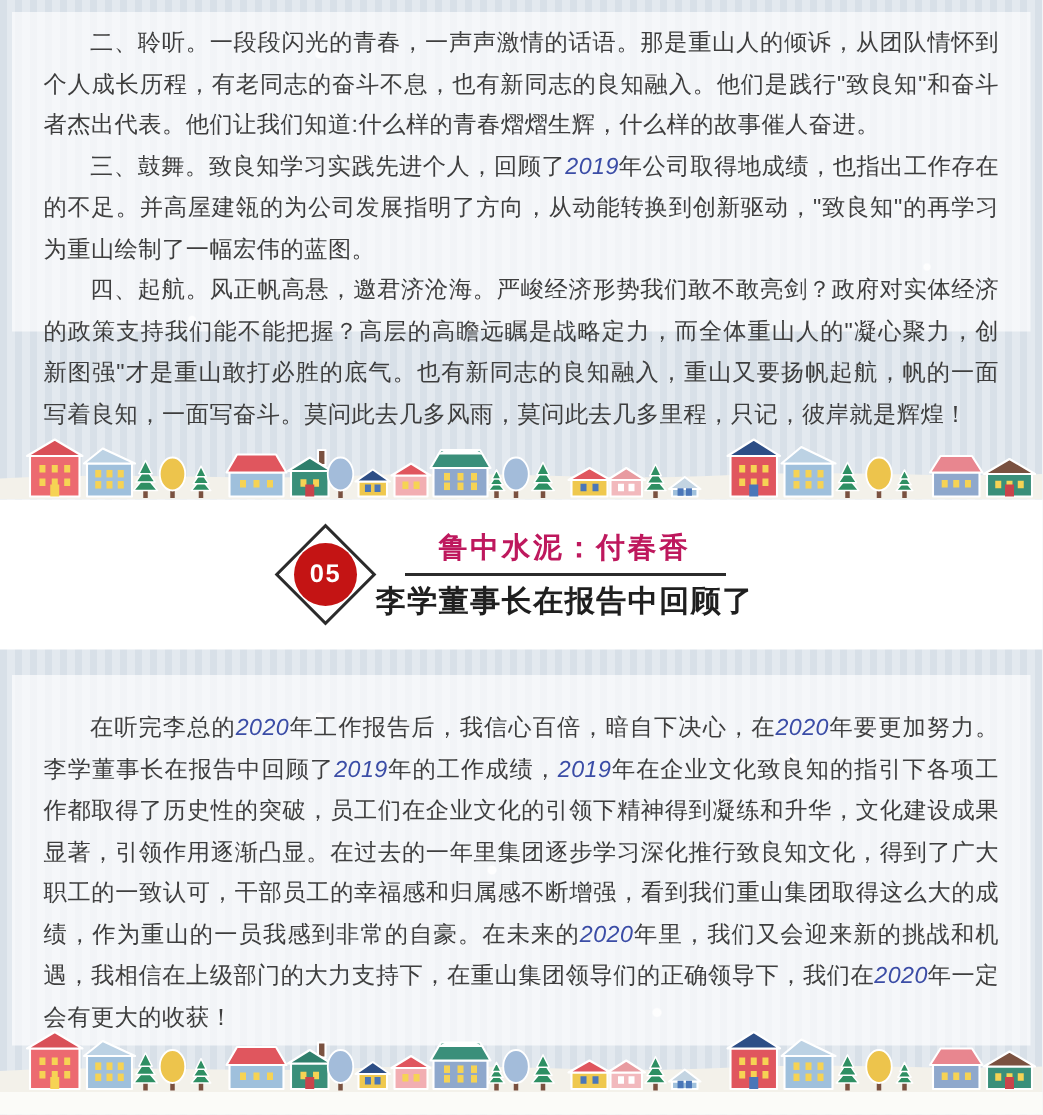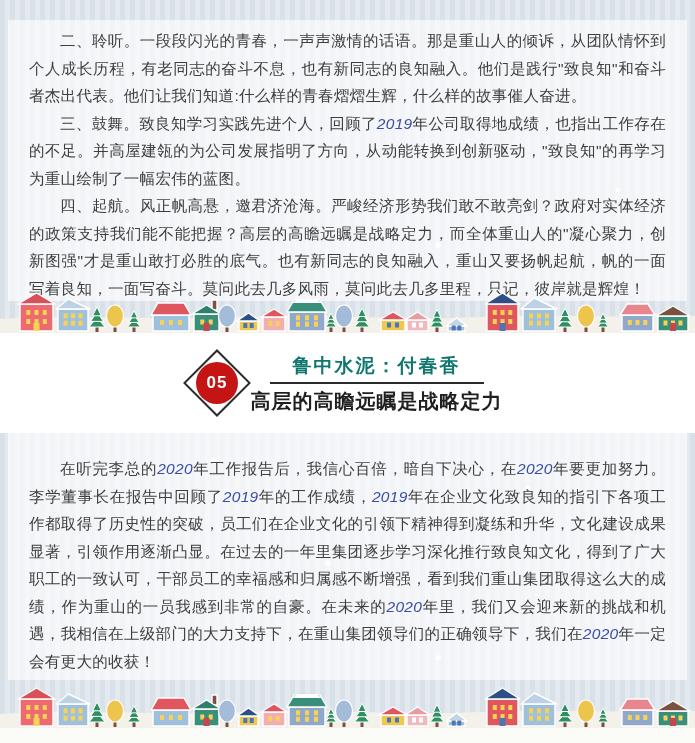--- a/index.html
+++ b/index.html
@@ -14,22 +14,22 @@
     position:absolute;left:8px;width:679px;box-sizing:border-box;
     background-image:
       radial-gradient(circle at 205px 28px, rgba(255,255,255,.95) 2.5px, transparent 3.5px),
       radial-gradient(circle at 520px 55px, rgba(255,255,255,.9) 2px, transparent 3px),
       radial-gradient(circle at 320px 130px, rgba(255,255,255,.9) 2.5px, transparent 3.5px),
       radial-gradient(circle at 610px 170px, rgba(255,255,255,.85) 2px, transparent 3px),
       radial-gradient(circle at 120px 205px, rgba(255,255,255,.9) 2px, transparent 3px),
       radial-gradient(circle at 430px 225px, rgba(255,255,255,.85) 2.5px, transparent 3.5px),
       linear-gradient(rgba(255,255,255,.66),rgba(255,255,255,.66));
   }
-  .panel-intro{top:20px;height:281px;padding:7px 21px 0 21px;}
-  .panel-body{top:433px;height:247px;padding:22px 21px 0 21px;}
+  .panel-intro{top:8px;height:213px;padding:7px 21px 0 21px;}
+  .panel-body{top:450px;height:247px;padding:22px 21px 0 21px;}
   .panel p{
     margin:0;text-indent:2em;text-align:justify;
     font-size:15.5px;line-height:27.5px;color:#3e3e3e;
     letter-spacing:0.3px;
   }
   .panel p .num{color:#3b4da6;font-style:italic;}
   .band{position:absolute;left:0;width:695px;height:48px;}
   .band-top{top:285px;}
   .band-bottom{top:680px;}
   .bottom-strip{position:absolute;left:0;top:728px;width:695px;height:15px;background:#fbfbf8;}
@@ -41,21 +41,21 @@
     width:44px;height:44px;background:#fff;border:2px solid #2b2b2b;
     transform:rotate(45deg);display:flex;align-items:center;justify-content:center;
     margin-right:2px;position:relative;z-index:2;flex:0 0 auto;
   }
   .badge-circle{
     width:42px;height:42px;border-radius:50%;background:#c41414;
     transform:rotate(-45deg);display:flex;align-items:center;justify-content:center;
   }
   .badge-circle span{color:#fff;font-weight:bold;font-size:17px;letter-spacing:1px;}
   .title-block{display:flex;flex-direction:column;align-items:center;margin-left:8px;}
-  .title-main{font-size:19px;font-weight:bold;color:#0f766e;letter-spacing:2px;line-height:26px;}
+  .title-main{font-size:19px;font-weight:bold;color:#be185d;letter-spacing:2px;line-height:26px;}
   .title-rule{width:214px;height:2px;background:#2b2b2b;margin:3px 0 4px 0;}
   .title-sub{font-size:20px;font-weight:bold;color:#1f1f1f;letter-spacing:1px;line-height:26px;}
 </style>
 </head>
 <body>
 
 <div class="page">
 
   <div class="panel panel-intro">
       <p><span>二、聆听。一段段闪光的青春，一声声激情的话语。那是重山人的倾诉，从团队情怀到个人成长历程，有老同志的奋斗不息，也有新同志的良知融入。他们是践行"致良知"和奋斗者杰出代表。他们让我们知道:什么样的青春熠熠生辉，什么样的故事催人奋进。</span></p>
@@ -268,21 +268,21 @@
 
   <div class="title-band">
     <div class="badge-diamond">
       <div class="badge-circle">
         <span>05</span>
       </div>
     </div>
     <div class="title-block">
       <div class="title-main">鲁中水泥：付春香</div>
       <div class="title-rule"></div>
-      <div class="title-sub">高层的高瞻远瞩是战略定力</div>
+      <div class="title-sub">李学董事长在报告中回顾了</div>
     </div>
   </div>
 
   <div class="panel panel-body">
       <p><span>在听完李总的</span><span class="num">2020</span><span>年工作报告后，我信心百倍，暗自下决心，在</span><span class="num">2020</span><span>年要更加努力。李学董事长在报告中回顾了</span><span class="num">2019</span><span>年的工作成绩，</span><span class="num">2019</span><span>年在企业文化致良知的指引下各项工作都取得了历史性的突破，员工们在企业文化的引领下精神得到凝练和升华，文化建设成果显著，引领作用逐渐凸显。在过去的一年里集团逐步学习深化推行致良知文化，得到了广大职工的一致认可，干部员工的幸福感和归属感不断增强，看到我们重山集团取得这么大的成绩，作为重山的一员我感到非常的自豪。在未来的</span><span class="num">2020</span><span>年里，我们又会迎来新的挑战和机遇，我相信在上级部门的大力支持下，在重山集团领导们的正确领导下，我们在</span><span class="num">2020</span><span>年一定会有更大的收获！</span></p>
     </div>
 
   <div class="band band-bottom"><svg width="695" height="48" viewBox="0 0 695 48" xmlns="http://www.w3.org/2000/svg">
         <path d="M0,34 C80,29 160,36 240,32 C320,28 400,36 480,32 C560,28 620,34 695,31 L695,48 L0,48 Z" fill="#f3f1ea"></path>
         <g stroke="#ffffff" stroke-width="1.4" stroke-linejoin="round">

